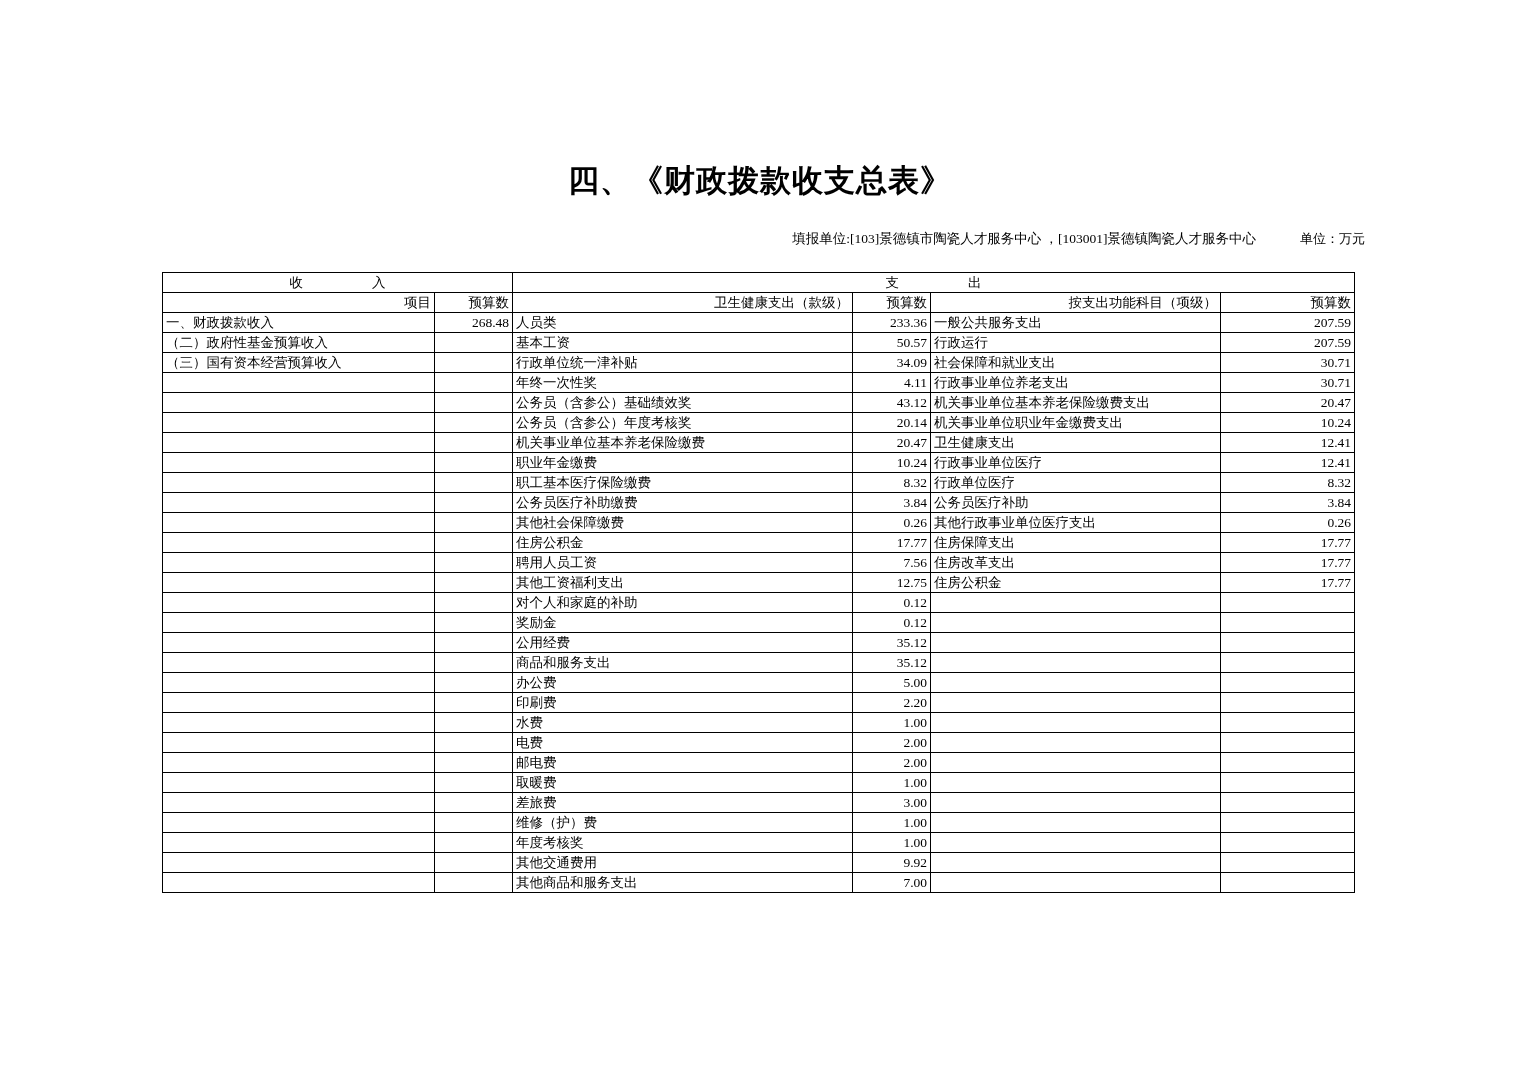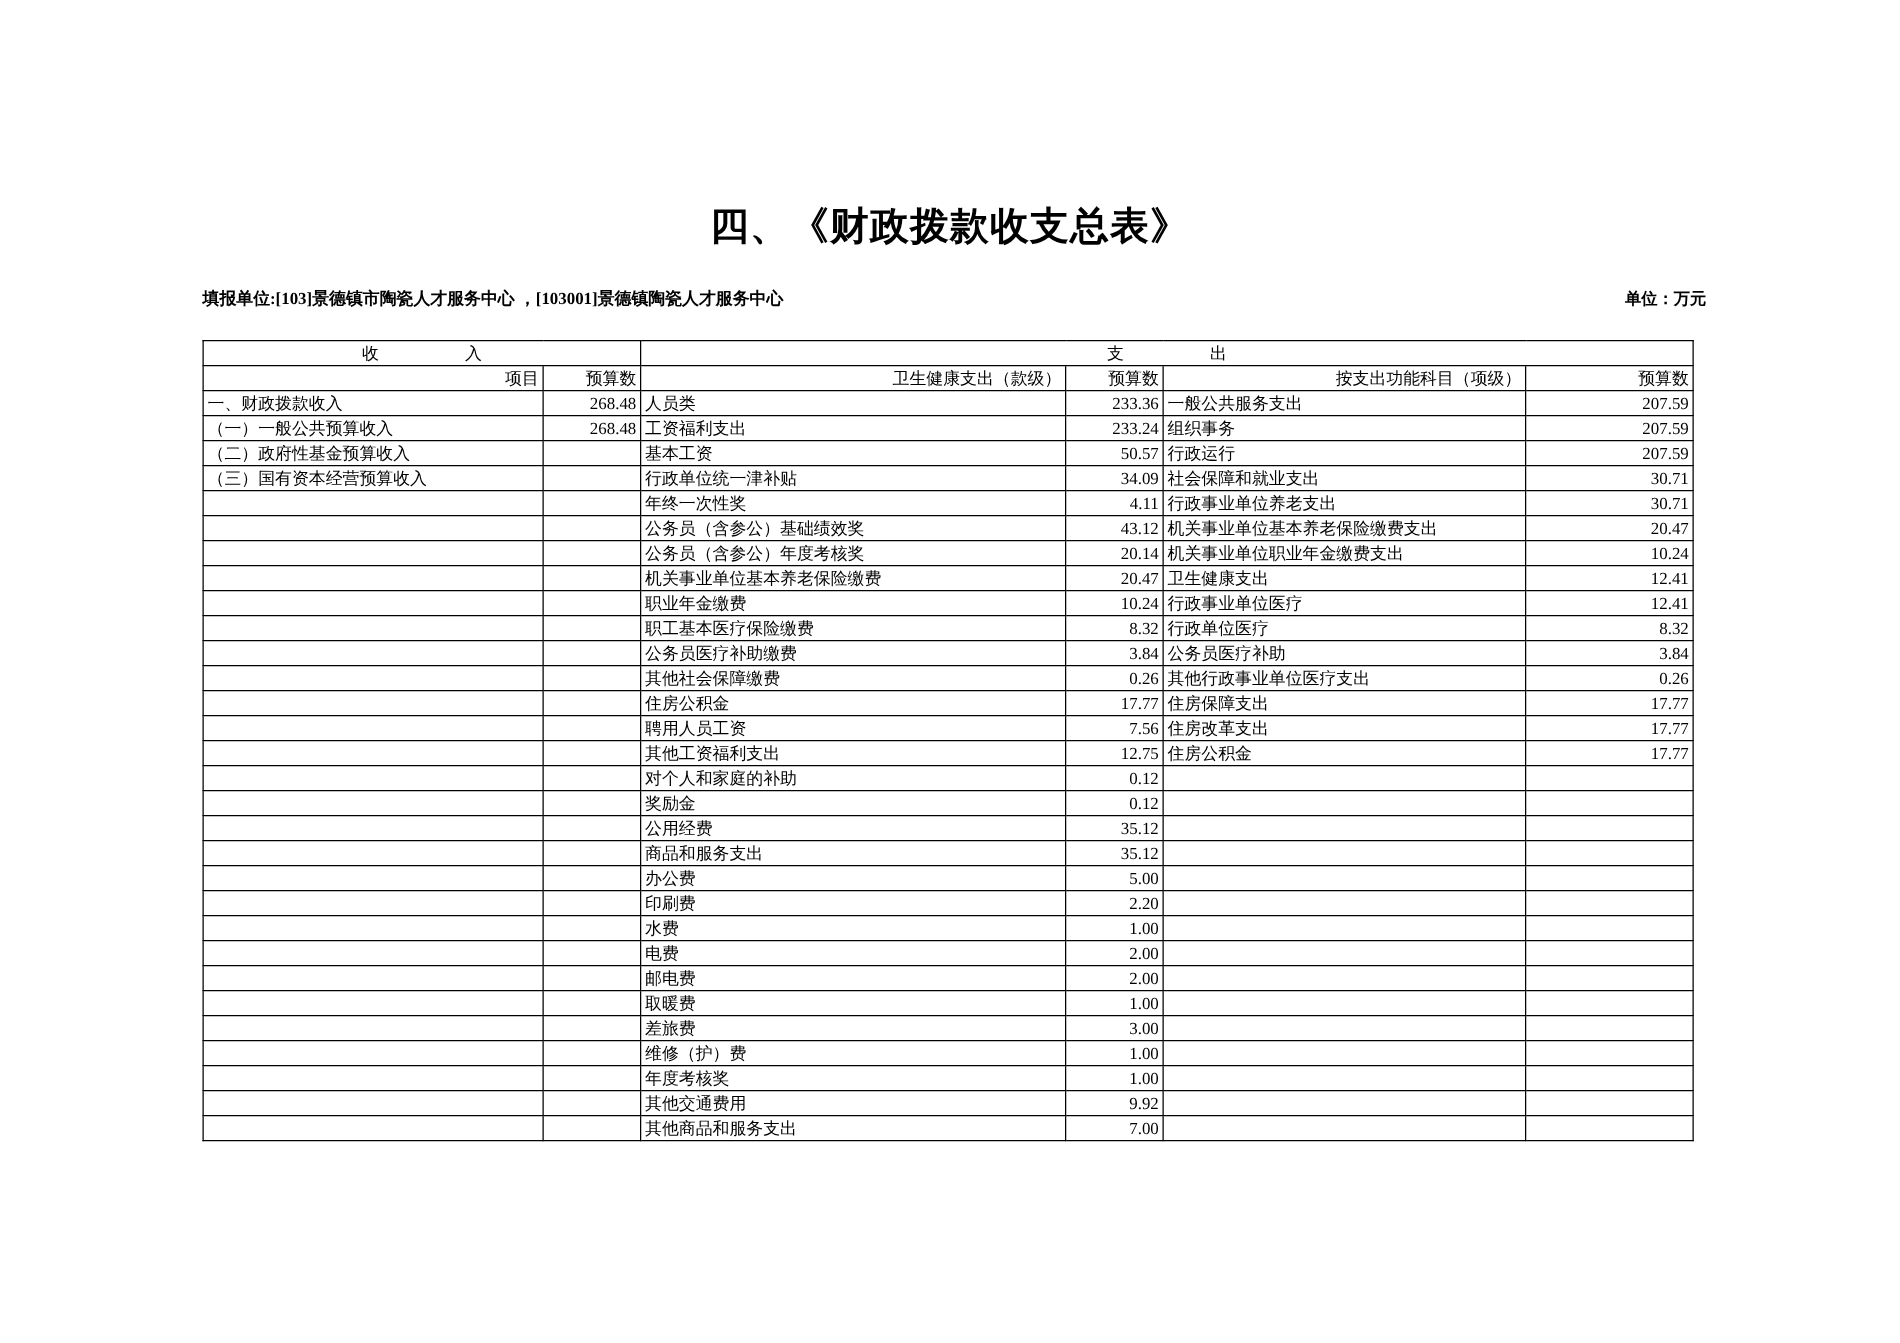--- a/index.html
+++ b/index.html
@@ -23,31 +23,31 @@
     text-align: center;
     font-size: 31px;
     font-weight: bold;
     letter-spacing: 1px;
     margin-top: 160px;
     font-family: "Liberation Serif", "DejaVu Serif", serif;
   }
   .meta-row {
     margin: 28px 155px 4px 162px;
     display: flex;
-    justify-content: space-between;
+    justify-content: flex-end;
     align-items: flex-end;
     font-size: 13.5px;
-    font-weight: bold;
   }
   .meta-left {
     white-space: nowrap;
   }
   .meta-right {
     white-space: nowrap;
     font-size: 13px;
+    margin-left: 44px;
   }
   table.budget {
     border-collapse: collapse;
     table-layout: fixed;
     margin-left: 162px;
     width: 1192px;
     font-size: 13.5px;
     margin-top: 24px;
   }
   table.budget td {
@@ -120,28 +120,20 @@
     <tbody id="rows-body">
         <tr>
           <td class="lvl0">一、财政拨款收入</td>
           <td class="num">268.48</td>
           <td class="lvl0">人员类</td>
           <td class="num">233.36</td>
           <td class="lvl0">一般公共服务支出</td>
           <td class="num">207.59</td>
         </tr>
         <tr>
-          <td class="lvl1">（一）一般公共预算收入</td>
-          <td class="num">268.48</td>
-          <td class="lvl1">工资福利支出</td>
-          <td class="num">233.24</td>
-          <td class="lvl1">组织事务</td>
-          <td class="num">207.59</td>
-        </tr>
-        <tr>
           <td class="lvl1">（二）政府性基金预算收入</td>
           <td class="num"></td>
           <td class="lvl2">基本工资</td>
           <td class="num">50.57</td>
           <td class="lvl2">行政运行</td>
           <td class="num">207.59</td>
         </tr>
         <tr>
           <td class="lvl1">（三）国有资本经营预算收入</td>
           <td class="num"></td>

